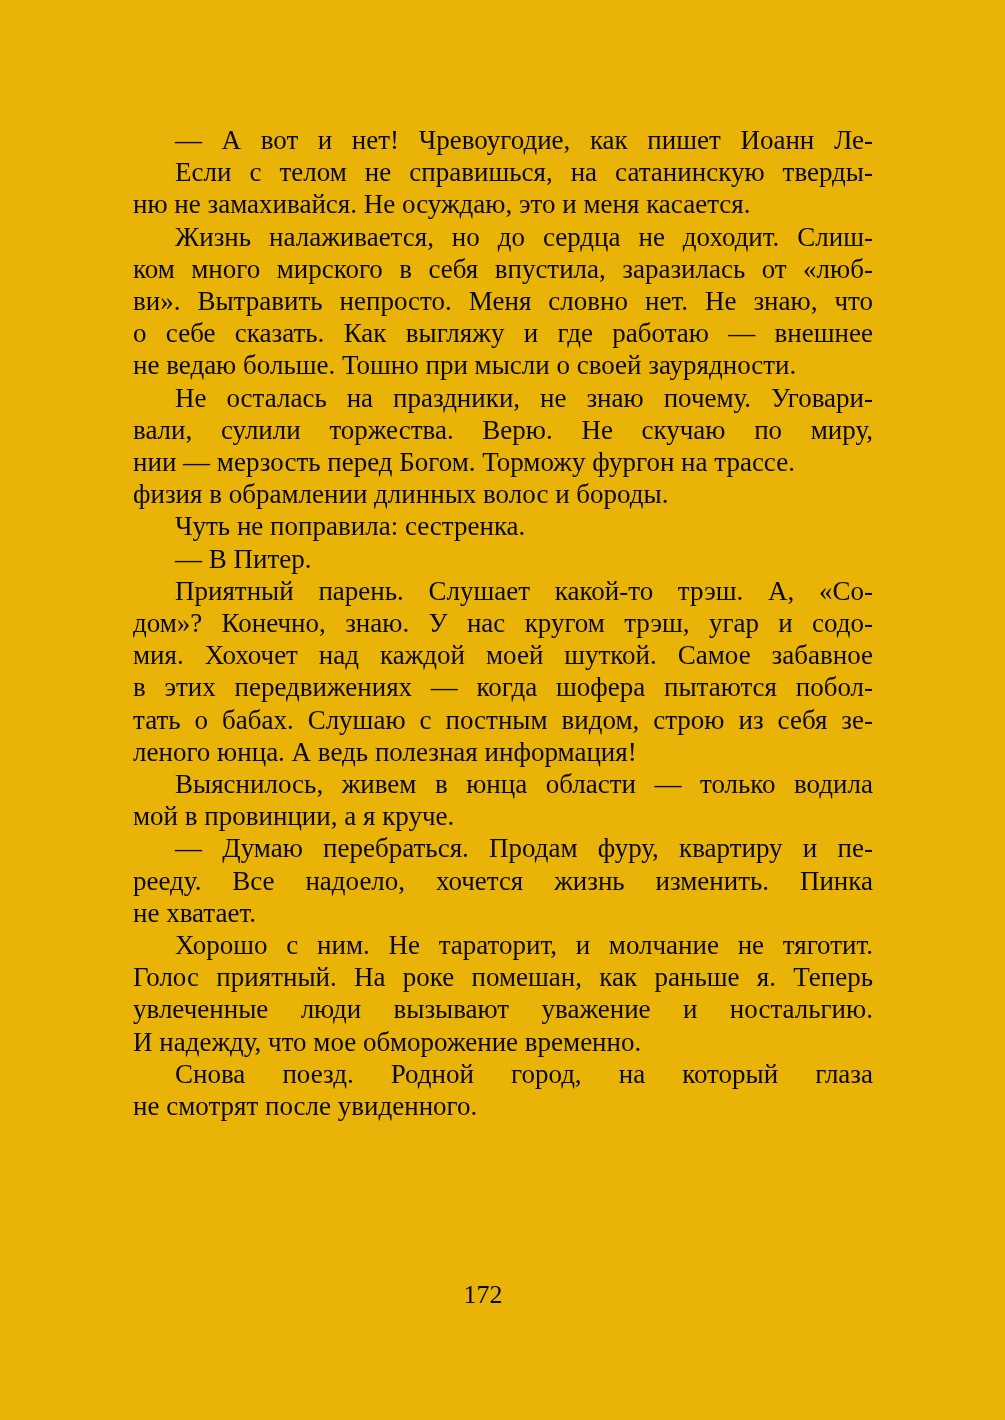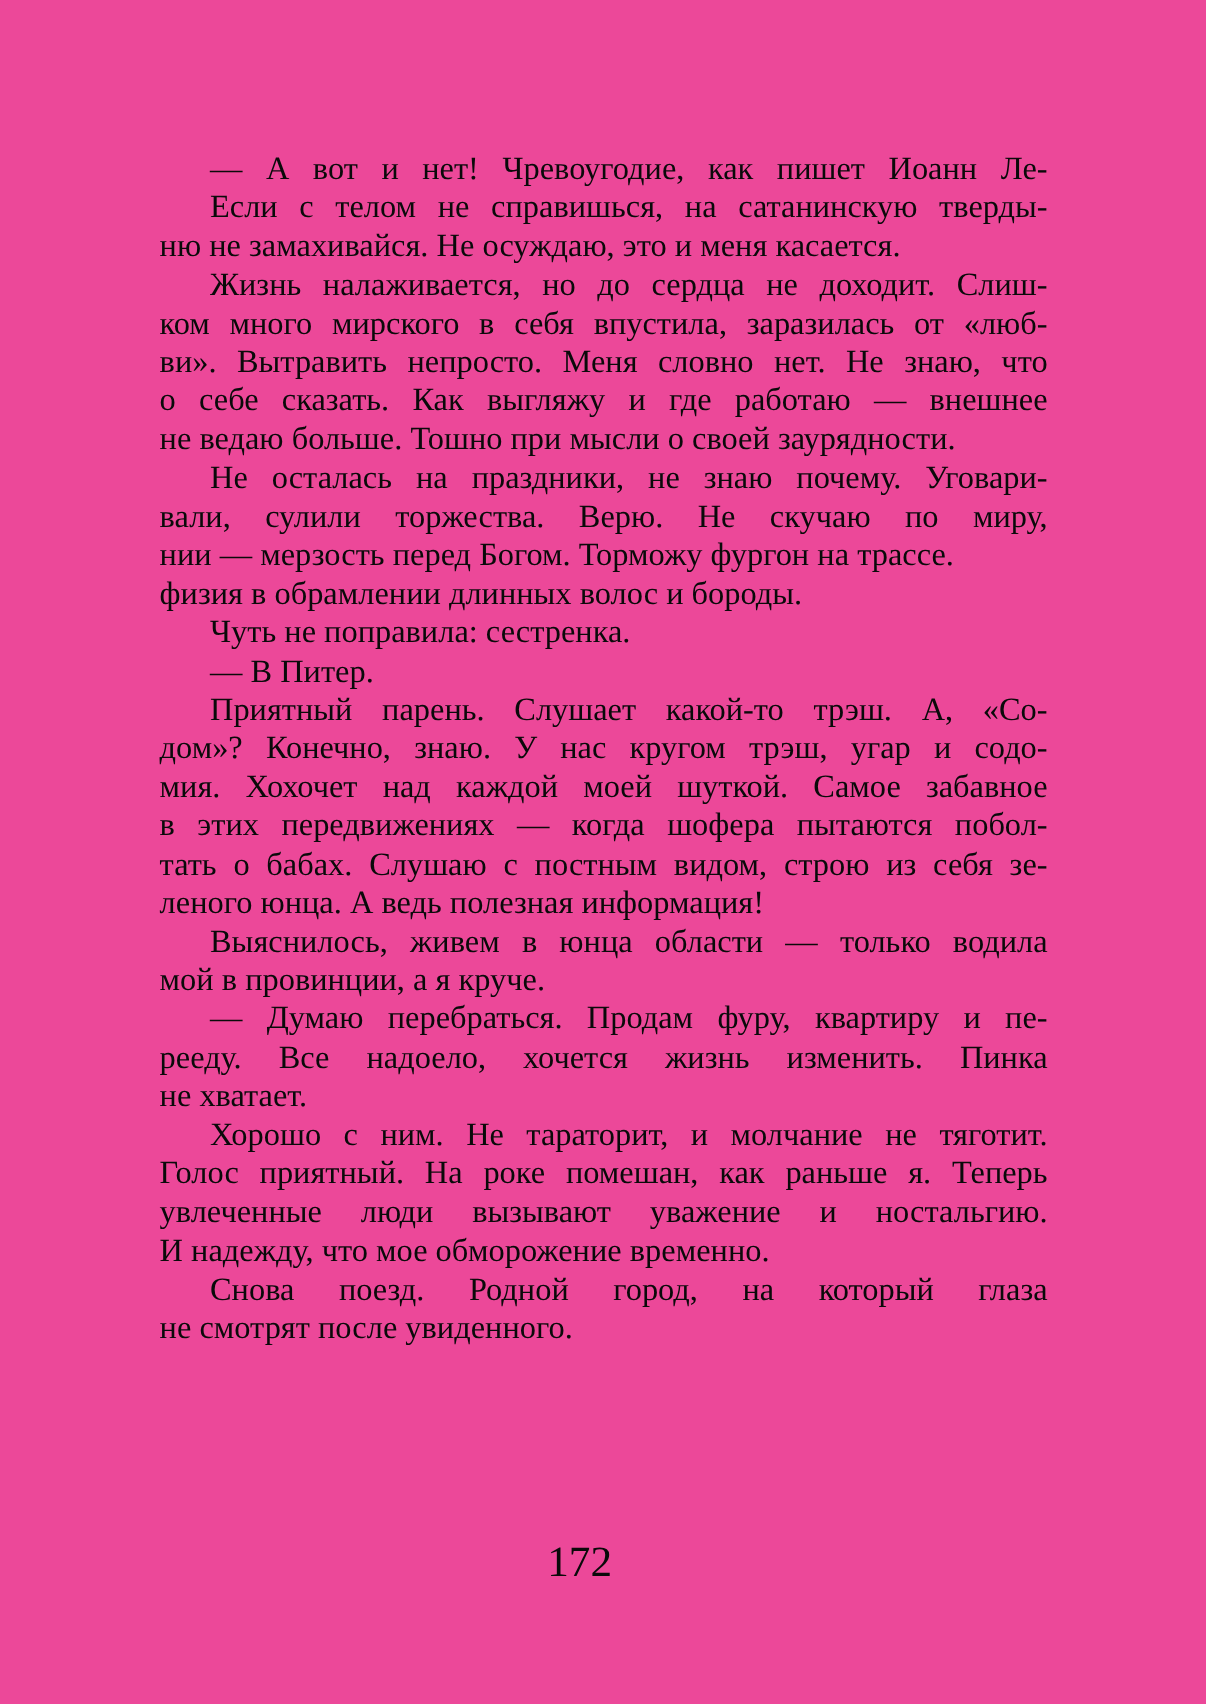--- a/index.html
+++ b/index.html
@@ -4,21 +4,21 @@
 <style>
   html, body {
     margin: 0;
     padding: 0;
     background: #ffffff;
   }
   .page {
     position: relative;
     width: 1005px;
     height: 1420px;
-    background: #ec4899;
+    background: #eab308;
     color: #0a0a0a;
     font-family: "Liberation Serif", "DejaVu Serif", serif;
     overflow: hidden;
   }
   .text-block {
     position: absolute;
     left: 133px;
     top: 124px;
     width: 740px;
     font-size: 27px;
@@ -36,21 +36,21 @@
   
   .line.indent {
     text-indent: 42px;
   }
   .page-number {
     position: absolute;
     top: 1280px;
     left: 113px;
     width: 740px;
     text-align: center;
-    font-size: 36px;
+    font-size: 26px;
     color: #0a0a0a;
   }
 </style>
 </head>
 <body>
 
 <div class="page">
   <div class="text-block">
       <div class="line indent jst">— А вот и нет! Чревоугодие, как пишет Иоанн Ле-</div>
       <div class="line indent jst">Если с телом не справишься, на сатанинскую тверды-</div>

